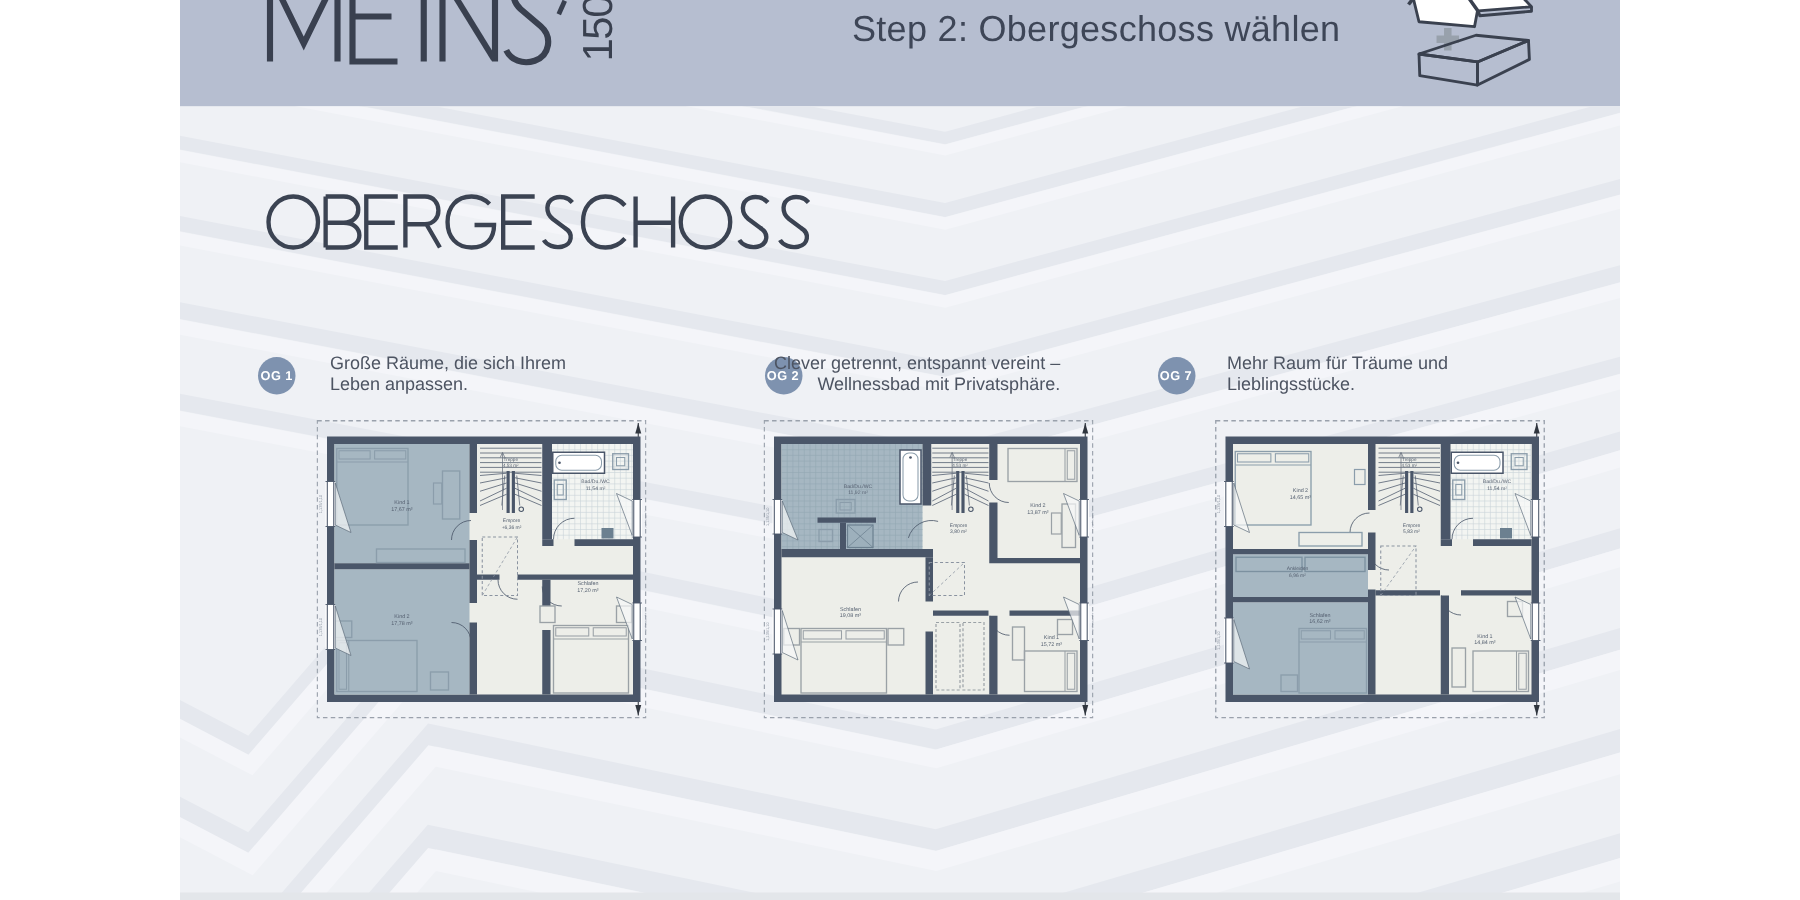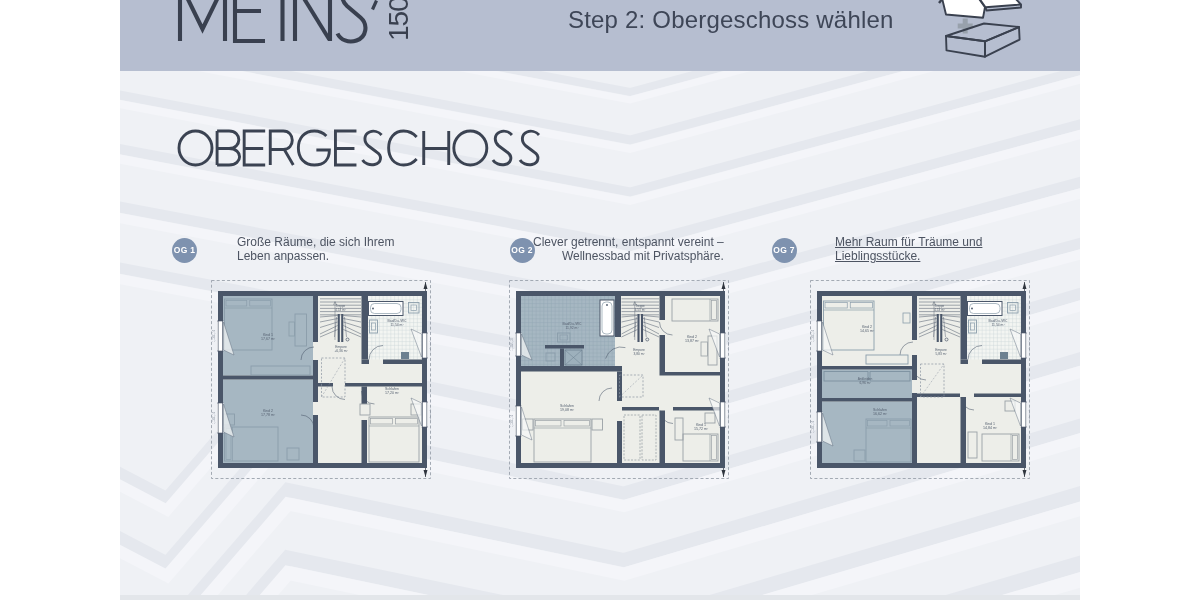--- a/index.html
+++ b/index.html
@@ -4,21 +4,21 @@
 <style>
   html,body{margin:0;padding:0;background:#ffffff;}
   #canvas{position:relative;width:1200px;height:600px;overflow:hidden;background:#ffffff;
           font-family:"Liberation Sans", sans-serif;}
   .abs{position:absolute;}
   #header{left:120px;top:0;width:960px;height:71px;background:#b6bed0;}
   #main{left:120px;top:71px;width:960px;height:529px;background:#eff1f5;}
   #step2{left:448px;top:6px;font-size:24px;color:#3e4657;letter-spacing:0.2px;}
   #desc-row .circle{width:25px;height:25px;border-radius:50%;background:#7e92af;color:#ffffff;
      font-size:8.5px;font-weight:bold;text-align:center;line-height:25px;letter-spacing:0.3px;}
-  .desc{font-size:12px;line-height:13.9px;color:#4d5462;letter-spacing:0px;margin-left:17px;}
+  .desc{font-size:12px;line-height:13.9px;color:#4d5462;letter-spacing:0px;}
 </style>
 </head>
 <body>
 <div id="canvas">
   <div id="header" class="abs">
 
     <svg class="abs" style="left:0;top:0;width:960px;height:71px" viewBox="0 0 960 71">
       <g stroke="#39404f" stroke-width="4.1" fill="none" stroke-linecap="butt" transform="translate(2.5,0)">
 
         <path d="M 57.5,41 L 57.5,-17 L 80,29 L 102.5,-17 L 102.5,41"></path>
@@ -105,21 +105,21 @@
         <path d="M 418.99999999999994,64.0 C 415.99999999999994,60.5 410.99999999999994,59.5 406.99999999999994,61.0 C 400.99999999999994,63.5 400.99999999999994,71.0 405.99999999999994,75.0 L 413.99999999999994,81.0 C 419.99999999999994,84.5 418.99999999999994,92.0 411.99999999999994,93.5 C 406.99999999999994,94.5 401.99999999999994,92.5 399.99999999999994,89.0"></path>
       </g>
     </svg>
 
     <div id="desc-row">
       <div class="abs circle" style="left:52px;top:166.5px;">OG 1</div>
       <div class="abs desc" style="left:100px;top:165px;">Große Räume, die sich Ihrem<br>Leben anpassen.</div>
       <div class="abs circle" style="left:349.5px;top:166.5px;margin-left:40px;">OG 2</div>
       <div class="abs desc" style="left:396px;top:165px;text-align:right;">Clever getrennt, entspannt vereint –<br>Wellnessbad mit Privatsphäre.</div>
       <div class="abs circle" style="left:651.5px;top:166.5px;">OG 7</div>
-      <div class="abs desc" style="left:698px;top:165px;text-decoration:underline;">Mehr Raum für Träume und<br>Lieblingsstücke.</div>
+      <div class="abs desc" style="left:698px;top:165px;">Mehr Raum für Träume und<br>Lieblingsstücke.</div>
     </div>
 
     <div id="plan1" class="abs" style="left:91px;top:209px;"><svg width="220" height="199" viewBox="0 0 220 199">
           <rect x="0.5" y="0.5" width="219.0" height="198.0" fill="none" stroke="#9aa1ac" stroke-width="0.9" stroke-dasharray="3 2.2"></rect>
           <path d="M 212.5,9 L 214.5,2 L 216.5,9 Z" fill="#30363f"></path>
           <line x1="214.5" y1="2" x2="214.5" y2="12" stroke="#30363f" stroke-width="0.7"></line>
           <path d="M 212.5,190 L 214.5,197 L 216.5,190 Z" fill="#30363f"></path>
           <line x1="214.5" y1="187" x2="214.5" y2="197" stroke="#30363f" stroke-width="0.7"></line>
           <rect x="7" y="11" width="209" height="177" fill="#4a5669" stroke="none" stroke-width="0.8"></rect>
           <rect x="12" y="16" width="199" height="167" fill="#edeee9" stroke="none" stroke-width="0.8"></rect>

